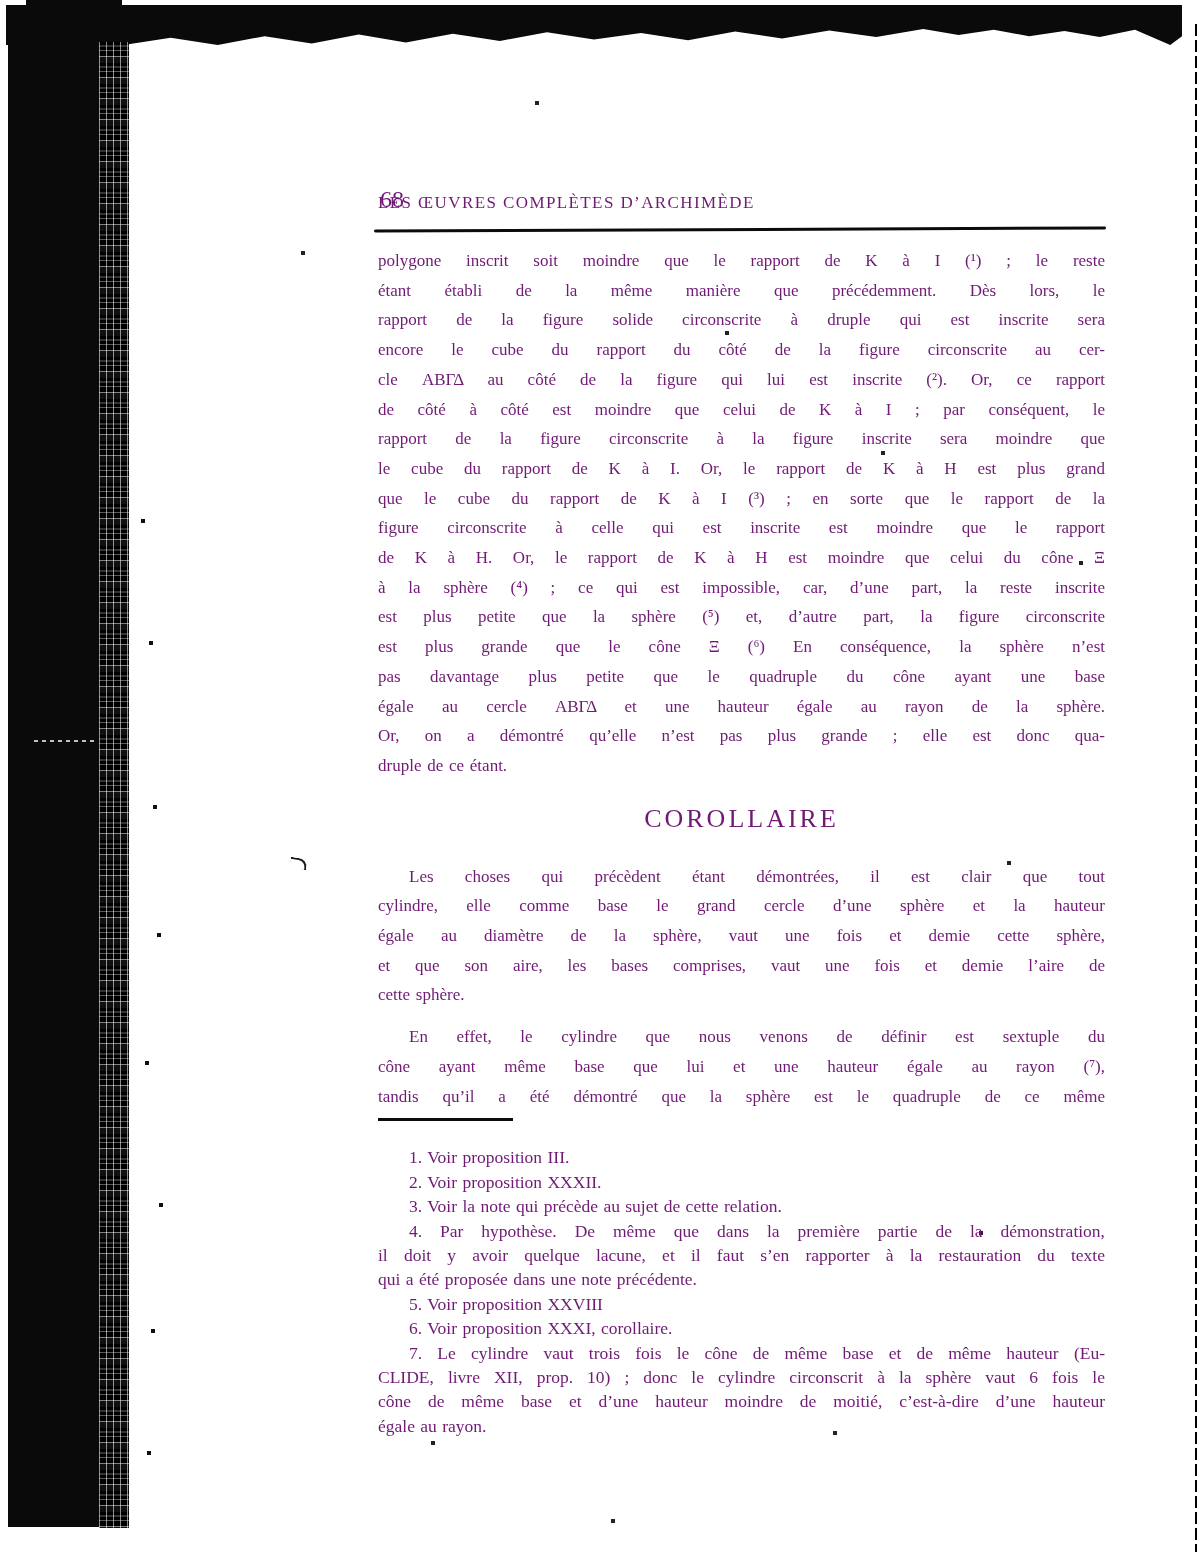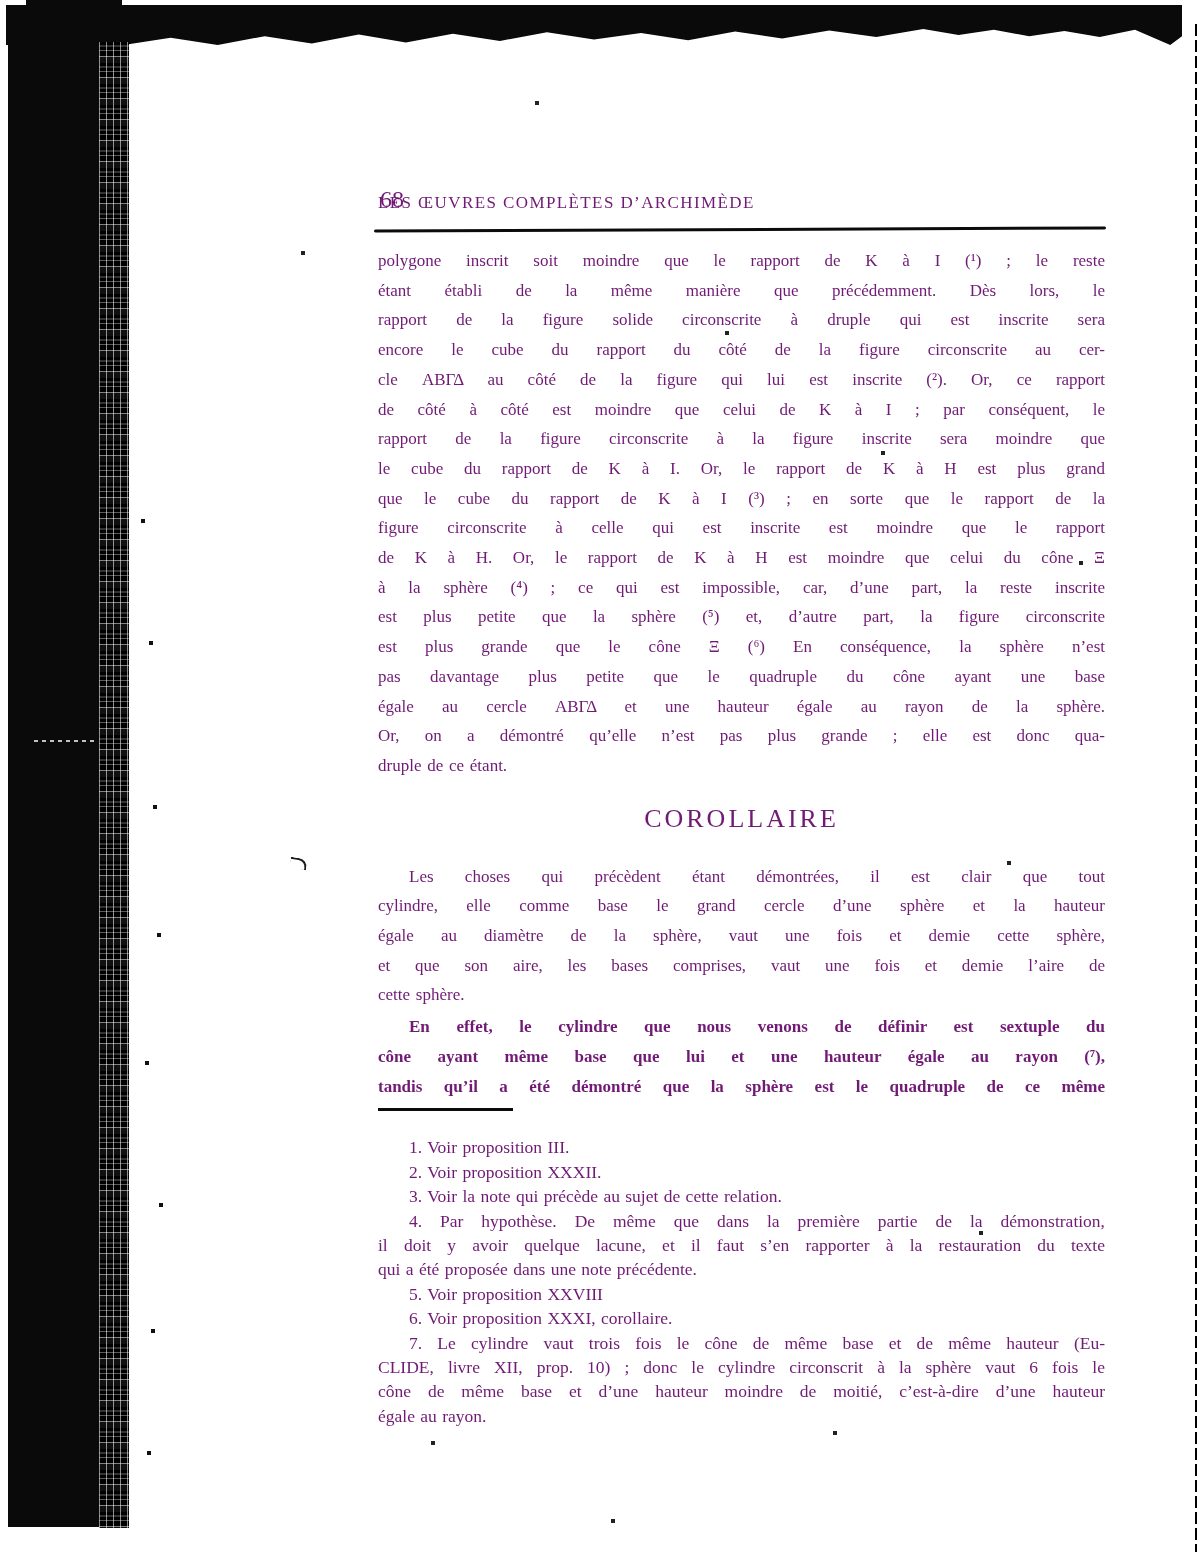--- a/index.html
+++ b/index.html
@@ -63,21 +63,21 @@
   .tline {
     font-size:17px; line-height:29.7px; text-align:justify; text-align-last:justify;
     word-spacing:1.5px;
   }
   .para-end .tline:last-child { text-align-last:left; }
   .para-indent .tline:first-child { text-indent:31px; }
   .corollaire {
     margin:22px 0 27px; text-align:center; font-size:26px; font-weight:normal;
     letter-spacing:3px; line-height:32px;
   }
-  .para-cont { margin-top:2px;font-weight:bold; }
+  .para-cont { margin-top:12px; }
   .fn-rule { width:135px; height:3px; background:#0b0b0b; margin-top:7px; }
   .footnotes { margin-top:24px; }
   .fn .tline { font-size:17.5px; line-height:24.4px; word-spacing:1px; }
   .fn .tline:first-child { text-indent:31px; }
   .fn .tline:last-child { text-align-last:left; }
 </style>
 </head>
 <body>
 
 <div class="scan">

